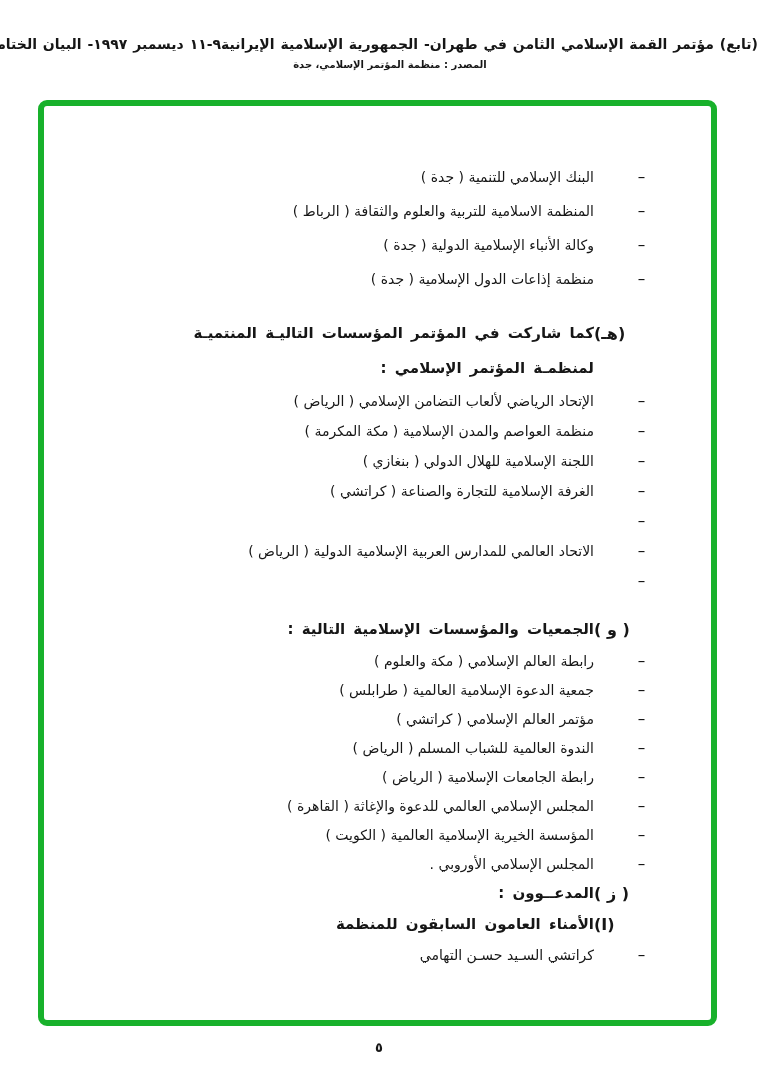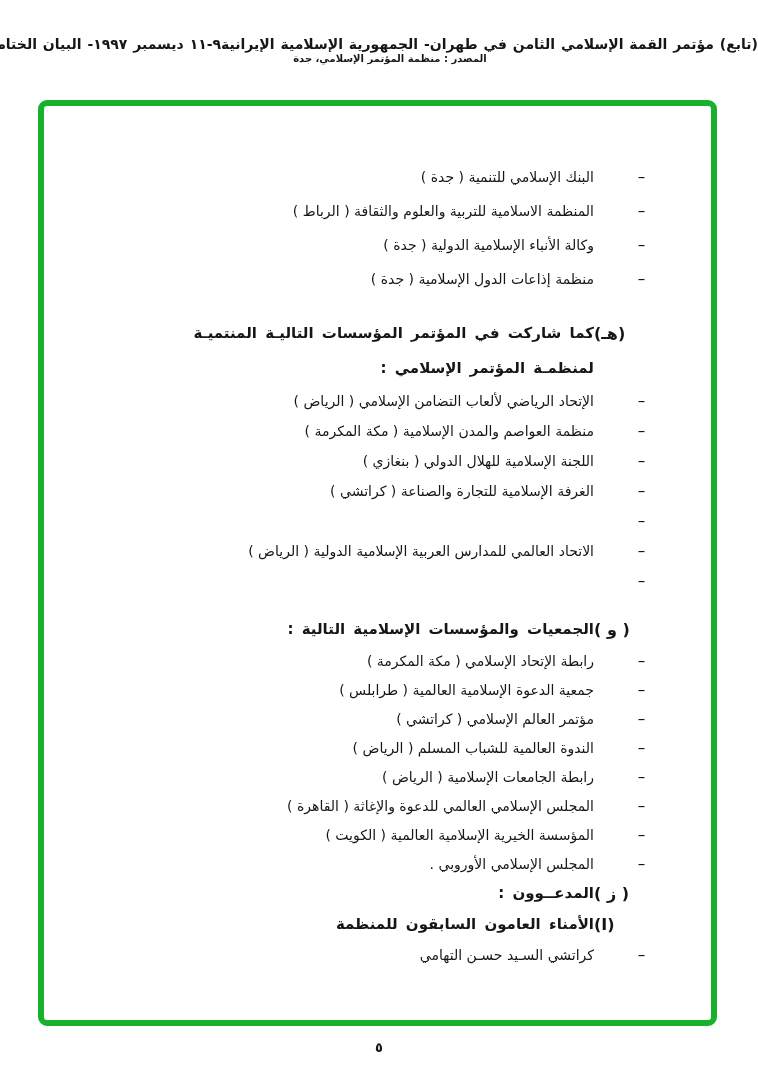--- a/index.html
+++ b/index.html
@@ -15,21 +15,21 @@
   
   .doc-header {
     position:absolute; top:36px; left:0; right:0;
     text-align:center; direction:rtl;
   }
   .doc-header .line1 {
     font-weight:bold; font-size:14px; letter-spacing:0; word-spacing:1px;
     white-space:nowrap;
   }
   .doc-header .line2 {
-    font-weight:bold; font-size:10px; margin-top:1px;padding-left:22px;
+    font-weight:bold; font-size:10px; margin-top:7px;padding-left:22px;
   }
 
   
   .frame {
     position:absolute; left:38px; top:100px;
     width:679px; height:926px;
     border:6px solid #18b12b;
     border-radius:9px;
     box-sizing:border-box;
     background:#fff;
@@ -150,21 +150,21 @@
   </div>
 </div>
       <div class="section section-1">
   <div class="row head-row">
     <span class="marker sec">( و )</span>
     <span class="text title">الجمعيات والمؤسسات الإسلامية التالية :</span>
   </div>
 
   <div class="row item-row">
     <span class="marker dash">–</span>
-    <span class="text">رابطة الإتحاد الإسلامي ( مكة المكرمة )</span>
+    <span class="text">رابطة العالم الإسلامي ( مكة والعلوم )</span>
   </div>
 
   <div class="row item-row">
     <span class="marker dash">–</span>
     <span class="text">جمعية الدعوة الإسلامية العالمية ( طرابلس )</span>
   </div>
 
   <div class="row item-row">
     <span class="marker dash">–</span>
     <span class="text">مؤتمر العالم الإسلامي ( كراتشي )</span>

